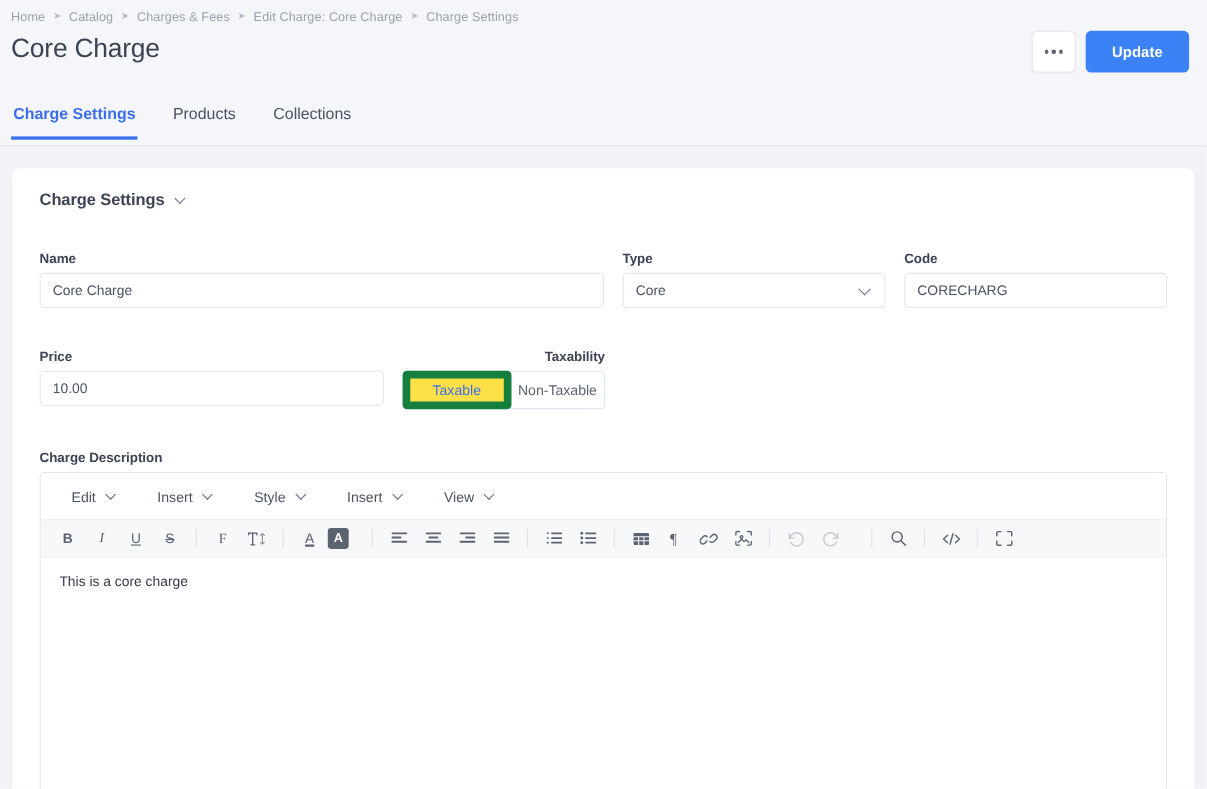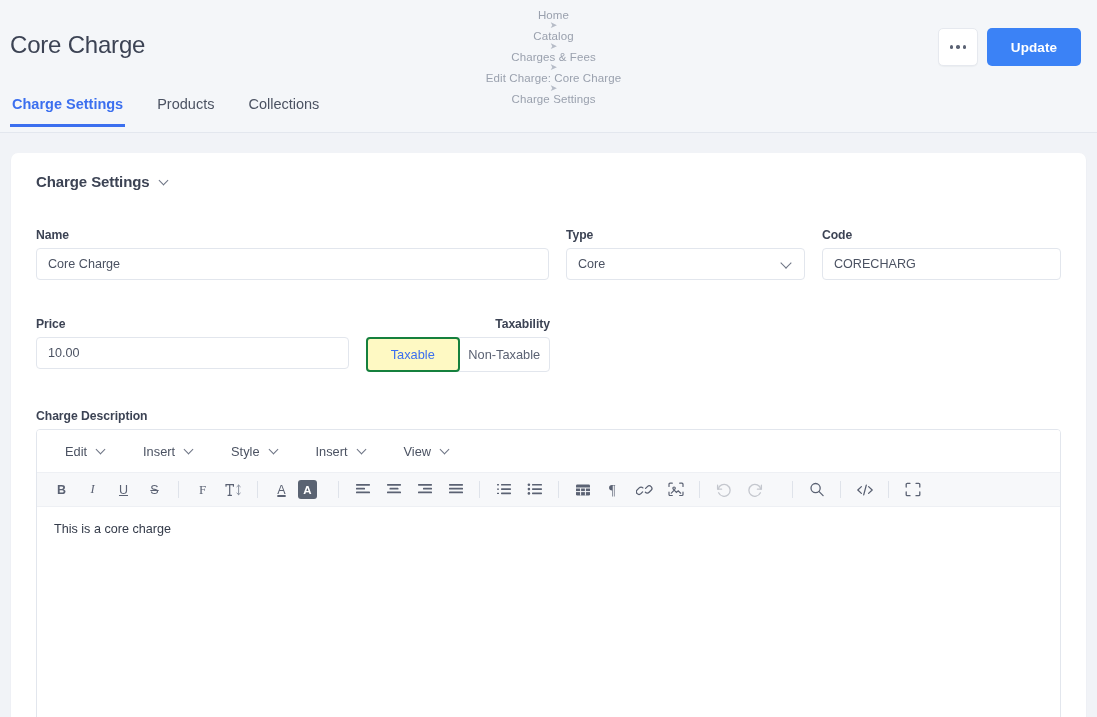--- a/index.html
+++ b/index.html
@@ -22,21 +22,20 @@
     border-bottom: 1px solid #e3e7ee;
   }
 
   .breadcrumb {
     display: flex;
     align-items: center;
     padding: 9px 0 0 10px;
     font-size: 11.5px;
     color: #9aa1ae;
     height: 22px;
-    flex-direction: column;
   }
   .crumb { white-space: nowrap; letter-spacing: .1px; }
   .crumb-sep {
     margin: 0 7px;
     font-size: 9px;
     color: #b6bcc7;
     line-height: 1;
     transform: translateY(-.5px);
   }
 
@@ -215,23 +214,23 @@
     display: flex; align-items: center; justify-content: center;
     font-size: 12.8px;
     color: #5b6273;
     cursor: pointer;
     border-radius: 4px;
     margin: -1px 0;
     height: 35px;
   }
   .seg-btn.sel {
     color: #3b6fef;
-    border: 2px solid #15803d;
+    border: 7px solid #15803d;
     margin-left: -1px;
-    background: #fef9c3;
+    background: #fde047;
     position: relative;
     z-index: 2;
   }
 
   
   .editor-label { margin-top: 6px; }
   .editor {
     border: 1px solid #e2e6ed;
     border-radius: 4px;
     background: #fff;

